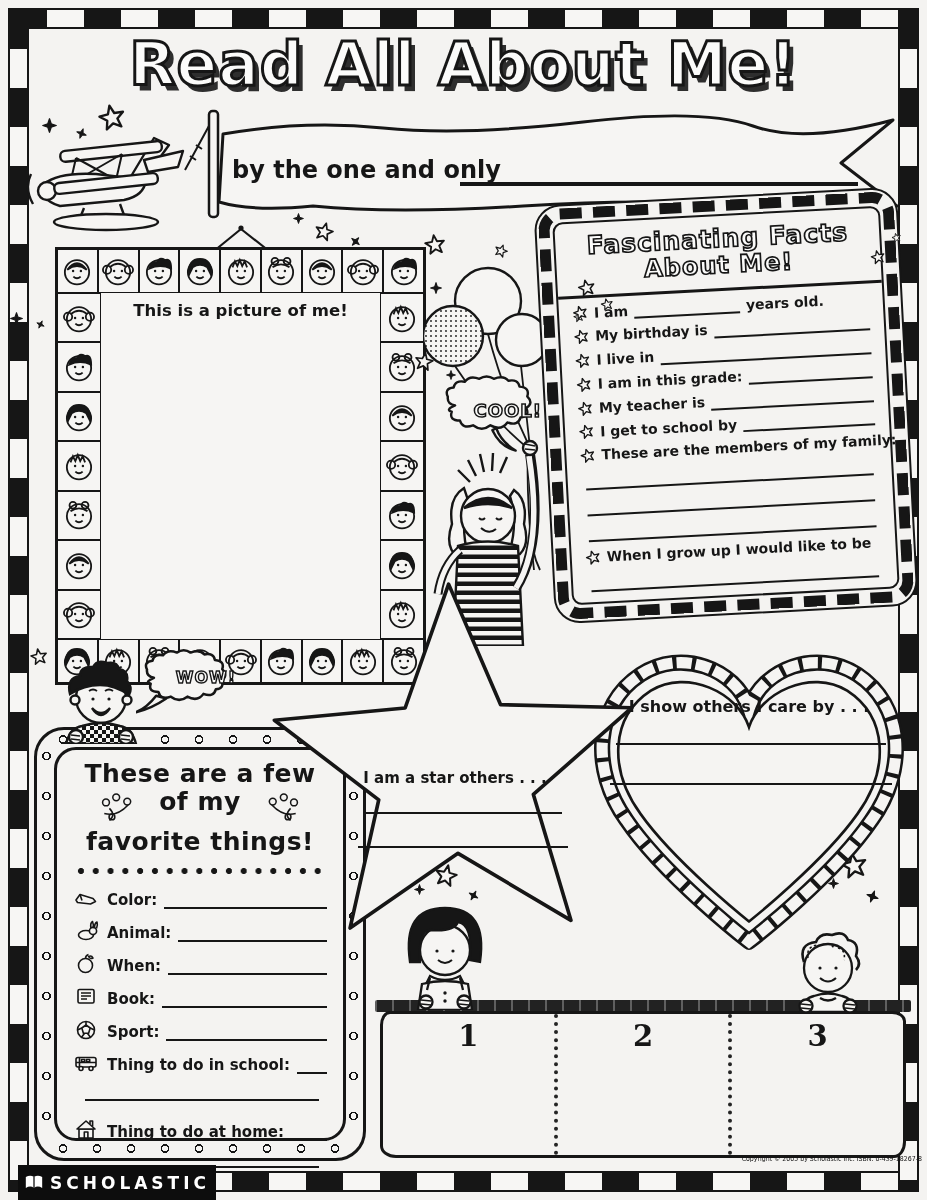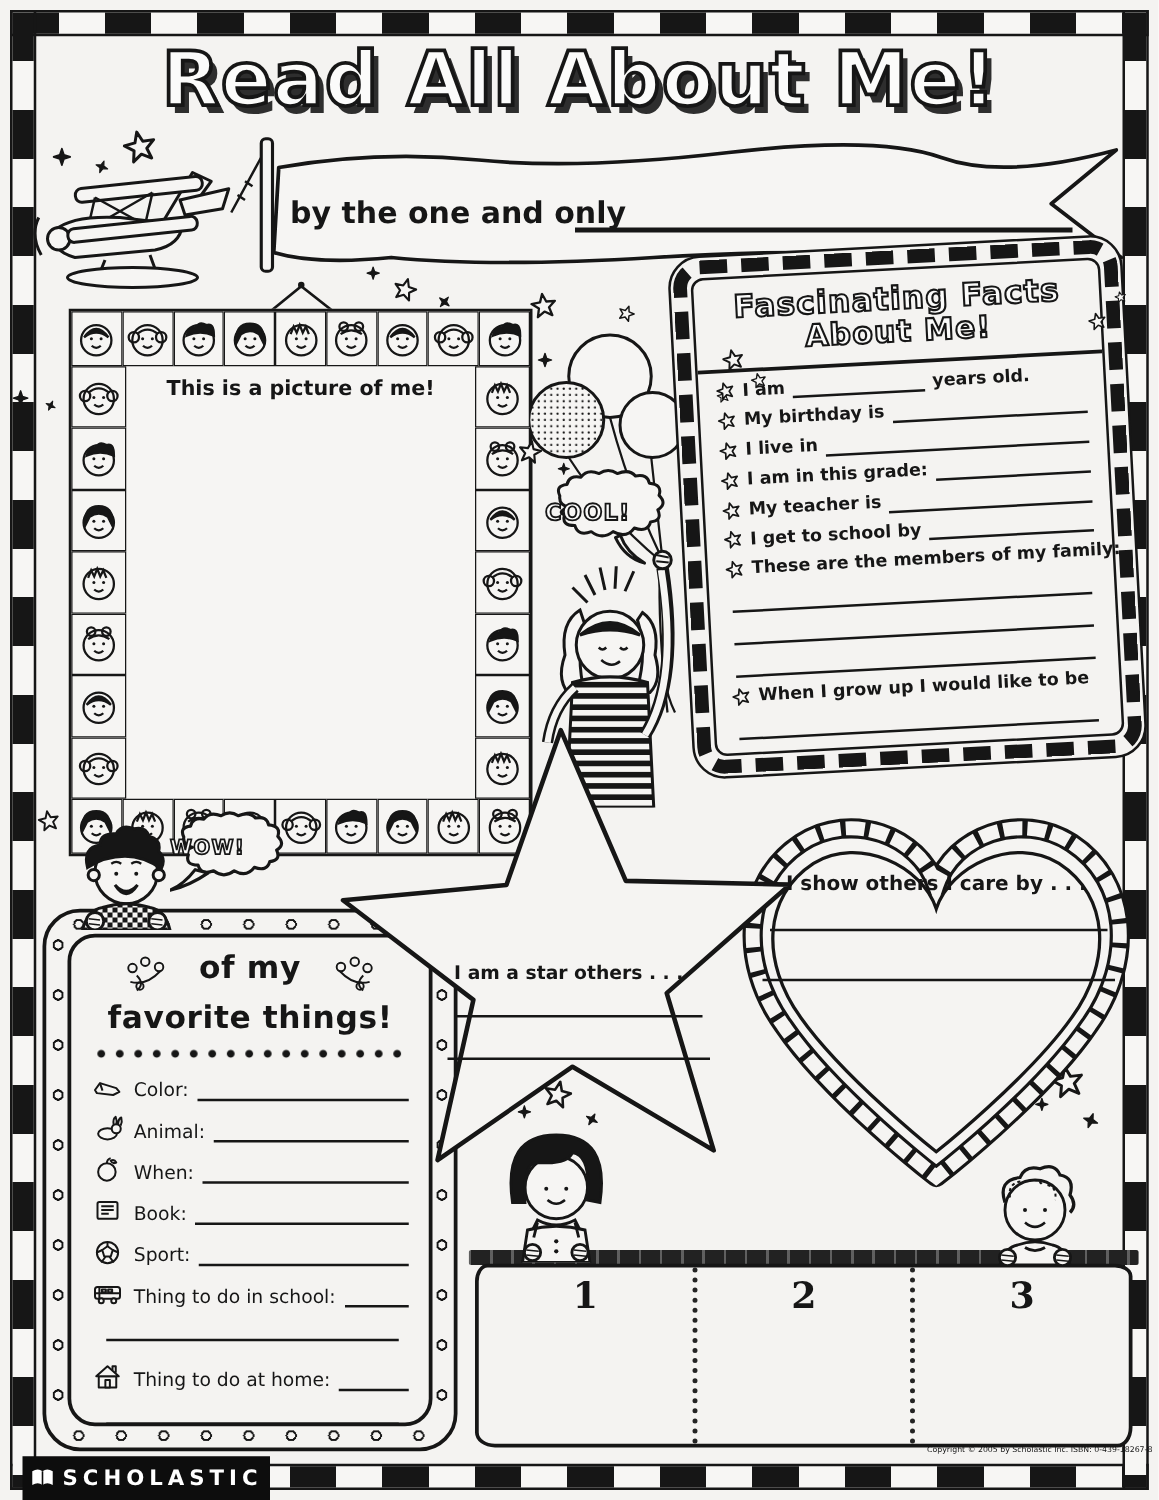--- a/index.html
+++ b/index.html
@@ -32,21 +32,21 @@
   .frame .cells-top,.frame .cells-bottom{position:absolute;left:0;right:0;height:44px;display:flex}
   .frame .cells-top{top:0}.frame .cells-bottom{bottom:0}
   .frame .cells-left,.frame .cells-right{position:absolute;top:44px;bottom:44px;width:44px;display:flex;flex-direction:column}
   .frame .cells-left{left:0}.frame .cells-right{right:0}
   .fcell{flex:1;border:1.4px solid var(--ink);display:flex;align-items:center;justify-content:center;background:#f6f5f3}
   .fcell svg{width:34px;height:34px}
   .frame-caption{position:absolute;top:52px;left:56px;right:56px;text-align:center;font-size:16.5px;font-weight:bold}
 
   
   .sbubble{z-index:5}
-  .sbubble .btxt{position:absolute;left:0;right:0;text-align:left}
+  .sbubble .btxt{position:absolute;left:0;right:0;text-align:right}
   .cool-bubble{left:436px;top:374px;width:106px;height:92px;z-index:3}
   .cool-bubble .btxt{top:26px;font-size:18px}
   .wow-bubble{left:136px;top:648px;width:100px;height:78px}
   .wow-bubble .btxt{top:20px;font-size:16px}
   .write-bubble{left:498px;top:898px;width:230px;height:116px;z-index:6}
   .write-bubble .wtxt{position:absolute;top:22px;left:0;right:0;text-align:center;
     font-family:"DejaVu Serif","Liberation Serif",serif;font-weight:bold;font-size:14.5px;line-height:1.35}
 
   
   .facts{left:544px;top:196px;width:364px;transform:rotate(-3deg);transform-origin:50% 50%;z-index:6}
@@ -92,21 +92,21 @@
   .fav-inner{position:absolute;left:17px;top:17px;right:17px;bottom:17px;border:3px solid var(--ink);
     border-radius:22px;padding:10px 16px;box-sizing:border-box}
   .fav-title{text-align:center;font-weight:800;font-size:25px;line-height:1.12;letter-spacing:.5px}
   .fav-title .mid{display:inline-flex;align-items:flex-start;gap:10px}
   .fav-dots{height:10px;width:252px;margin:10px auto 2px;
     background-image:radial-gradient(circle 3.4px at 7px 5px,var(--ink) 2.7px,transparent 3.4px);
     background-size:14.8px 10px;background-repeat:repeat-x}
   .fav-row{display:flex;align-items:flex-end;gap:7px;margin:9px 0 0}
   .fav-icon{flex:0 0 27px;height:24px}
   .fav-icon svg{width:26px;height:24px}
-  .fav-label{font-weight:normal;font-size:15px;white-space:nowrap;line-height:1.15}
+  .fav-label{font-weight:bold;font-size:15px;white-space:nowrap;line-height:1.15}
   .fav-line{flex:1;border-bottom:2.4px solid var(--ink);height:11px}
   .fav-full{border-bottom:2.4px solid var(--ink);height:25px;margin:0 8px 0 12px}
   .fav-row.gap{margin-top:16px}
 
   
   .bfacts{left:380px;top:1000px;width:526px;height:158px;z-index:3}
   .rod{position:absolute;top:0;left:-5px;right:-5px;height:12px;background:#222;border-radius:2px;
     background-image:repeating-linear-gradient(90deg,rgba(255,255,255,.28) 0 2px,transparent 2px 17px)}
   .bbox{position:absolute;top:11px;left:0;right:0;bottom:0;border:3px solid var(--ink);background:var(--paper);
     border-radius:10px 14px 12px 16px/14px 10px 16px 12px;display:flex}
@@ -756,20 +756,21 @@
     <div class="btxt bubble-text" style="-webkit-text-stroke:1.4px #161616">WOW!</div>
   </div>
 
   <div class="abs fav">
     <div class="fav-holes hole-top"></div>
     <div class="fav-holes hole-bottom"></div>
     <div class="fav-holes hole-left"></div>
     <div class="fav-holes hole-right"></div>
     <div class="fav-inner">
       <div class="fav-title">
+        <div>These are a few</div>
         <div class="mid">
           <span>
             <svg width="52" height="34" viewBox="0 0 60 40">
                 <g fill="none" stroke="#161616" stroke-width="1.8">
               <path d="M8,30 q15,4 28,-10 M14,24 q8,8 0,14"></path>
                   <circle cx="10" cy="17" r="4"></circle>
                   <circle cx="22" cy="11" r="4"></circle>
                   <circle cx="35" cy="16" r="4"></circle>
                   <circle cx="17" cy="34" r="3.4"></circle>
                 </g>

